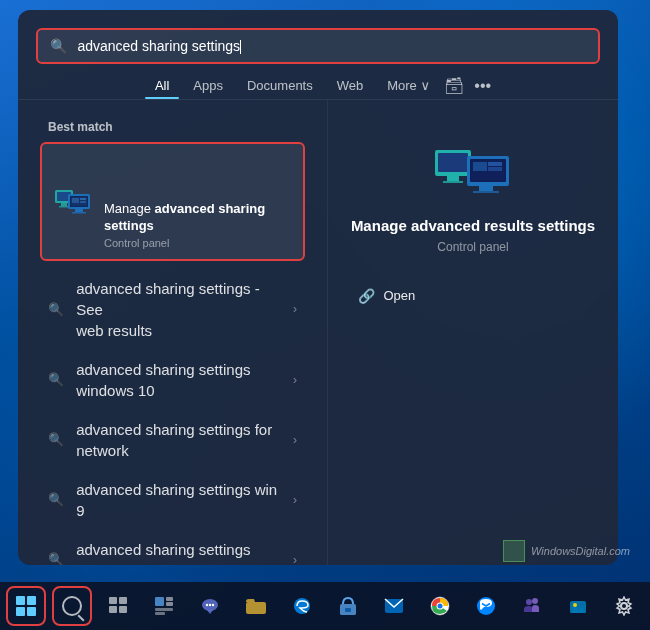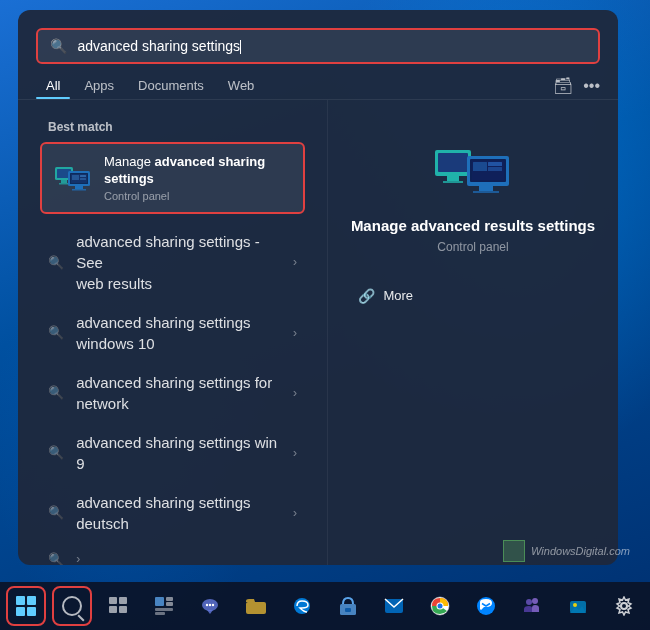--- a/index.html
+++ b/index.html
@@ -66,21 +66,21 @@
     }
     @keyframes blink { 0%,100%{opacity:1} 50%{opacity:0} }
 
     
     .tabs {
       display: flex;
       align-items: center;
       padding: 8px 18px 0 18px;
       gap: 4px;
       border-bottom: 1px solid rgba(255,255,255,0.08);
-      justify-content: space-between;
+      justify-content: center;
     }
     .tabs-left {
       display: flex;
       gap: 4px;
       align-items: center;
     }
     .tab {
       color: rgba(255,255,255,0.7);
       font-size: 13px;
       padding: 6px 10px;
@@ -152,20 +152,21 @@
     }
     .best-match-icon svg {
       width: 100%;
       height: 100%;
     }
     .best-match-text .title {
       color: #fff;
       font-size: 13px;
       font-weight: 400;
       line-height: 1.3;
+      margin-top: 47px;
     }
     .best-match-text .title strong {
       font-weight: 700;
     }
     .best-match-text .subtitle {
       color: rgba(255,255,255,0.5);
       font-size: 11px;
       margin-top: 2px;
     }
 
@@ -337,20 +338,21 @@
       <span>advanced sharing settings</span><span class="search-cursor"></span>
     </span>
   </div>
 
   <div class="tabs">
     <div class="tabs-left">
       <div class="tab active">All</div>
       <div class="tab">Apps</div>
       <div class="tab">Documents</div>
       <div class="tab">Web</div>
+      <div class="tab">More ∨</div>
     </div>
     <div class="tabs-right">
       <span class="tabs-right-icon">🗃</span>
       <span class="tabs-right-icon">•••</span>
     </div>
   </div>
 
   <div class="content">
 
     <div class="left-panel">
@@ -448,21 +450,21 @@
           <rect x="40" y="22" width="14" height="9" rx="0.5" fill="#1a4a90"></rect>
           <rect x="55" y="22" width="14" height="4" rx="0.5" fill="#2a6ac0" opacity="0.7"></rect>
           <rect x="55" y="27" width="14" height="4" rx="0.5" fill="#2a6ac0" opacity="0.5"></rect>
         </svg>
       </div>
       <div class="right-panel-title">Manage advanced results settings</div>
       <div class="right-panel-subtitle">Control panel</div>
 
       <div class="open-btn">
         <span class="open-icon">🔗</span>
-        <span>More</span>
+        <span>Open</span>
       </div>
     </div>
 
   </div>
 </div>
 
 <div class="watermark">
   <div class="watermark-box"></div>
   <span>WindowsDigital.com</span>
 </div>

